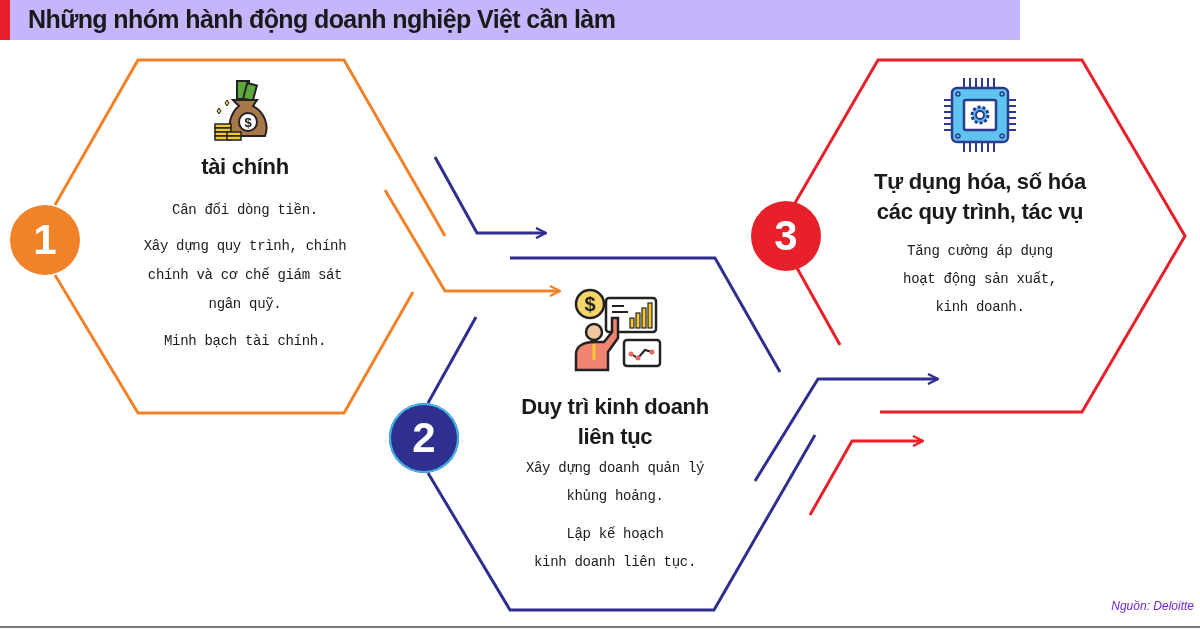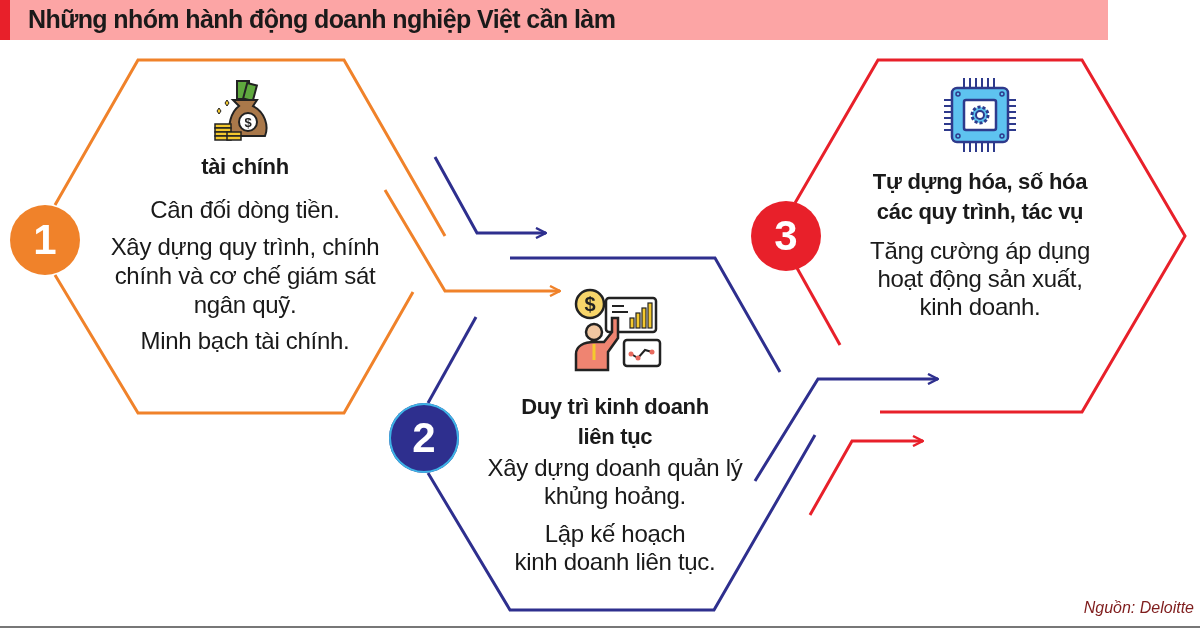--- a/index.html
+++ b/index.html
@@ -1,29 +1,29 @@
 <!DOCTYPE html>
 <html><head>
 <meta charset="utf-8">
 <style>
   html, body { margin: 0; padding: 0; }
   body { width: 1200px; height: 629px; position: relative; background: #ffffff; overflow: hidden;
          font-family: "Liberation Sans", "DejaVu Sans", sans-serif; color: #1a1a1a; }
-  .header { position: absolute; left: 0; top: 0; width: 1108px; height: 40px; background: #fca5a5; }
+  .header { position: absolute; left: 0; top: 0; width: 1020px; height: 40px; background: #c4b5fd; }
   .header-accent { position: absolute; left: 0; top: 0; width: 10px; height: 40px; background: #E8202A; }
   .header-title { position: absolute; left: 28px; top: 5px; font-size: 25px; font-weight: bold;
                   letter-spacing: -0.6px; color: #1a1a1a; white-space: nowrap; }
   svg.lines { position: absolute; left: 0; top: 0; }
   .badge { position: absolute; width: 70px; height: 70px; border-radius: 50%; color: #fff;
            font-weight: bold; font-size: 42px; text-align: center; line-height: 70px; }
   .block { position: absolute; text-align: center; }
   .block .title { font-weight: bold; font-size: 22px; line-height: 30px; letter-spacing: -0.3px; }
-  .block .para { font-size: 24px; line-height: 28px; margin-top: 8px; letter-spacing: -0.3px; }
+  .block .para { font-size: 14px; line-height: 28px; margin-top: 8px; letter-spacing: -0.3px; font-family: Liberation Mono, monospace; }
   .icon { position: absolute; }
-  .source { position: absolute; right: 6px; top: 599px; font-size: 16px; font-style: italic; color: #7f1d1d; }
+  .source { position: absolute; right: 6px; top: 599px; font-size: 12px; font-style: italic; color: #6d28d9; }
   .bottom-rule { position: absolute; left: 0; top: 626px; width: 1200px; height: 2px; background: #777; }
 </style>
 </head>
 <body>
 
 <div class="header">
   <div class="header-accent"></div>
   <div class="header-title">Những nhóm hành động doanh nghiệp Việt cần làm</div>
 </div>
 
@@ -169,21 +169,21 @@
     <div>khủng hoảng.</div>
   </div>
   <div class="para" style="margin-top:10px;">
     <div>Lập kế hoạch</div>
     <div>kinh doanh liên tục.</div>
   </div>
 </div>
 
 <div class="block" style="left:830px; top:167px; width:300px;">
   <div class="title">
-    <div>Tự dựng hóa, số hóa</div>
+    <div>Tự dụng hóa, số hóa</div>
     <div>các quy trình, tác vụ</div>
   </div>
   <div class="para" style="margin-top:10px;">
     <div>Tăng cường áp dụng</div>
     <div>hoạt động sản xuất,</div>
     <div>kinh doanh.</div>
   </div>
 </div>
 
 <div class="source">Nguồn: Deloitte</div>

